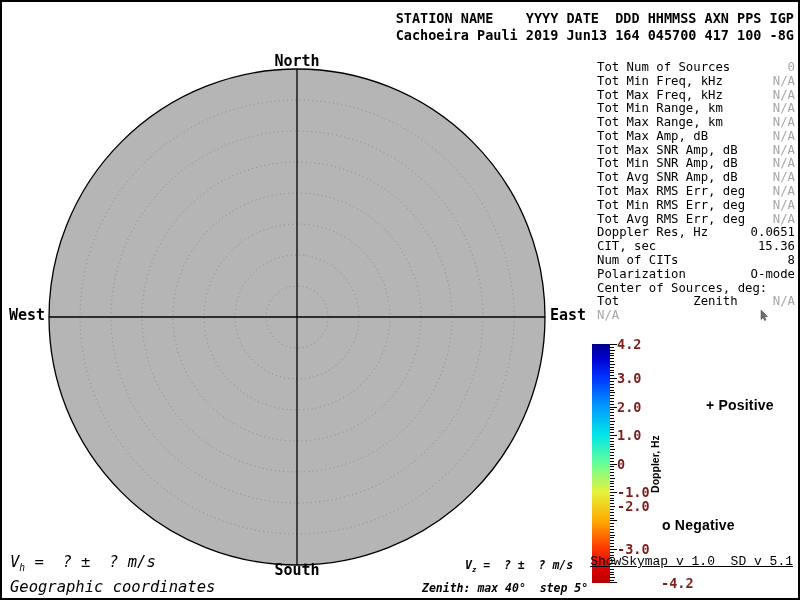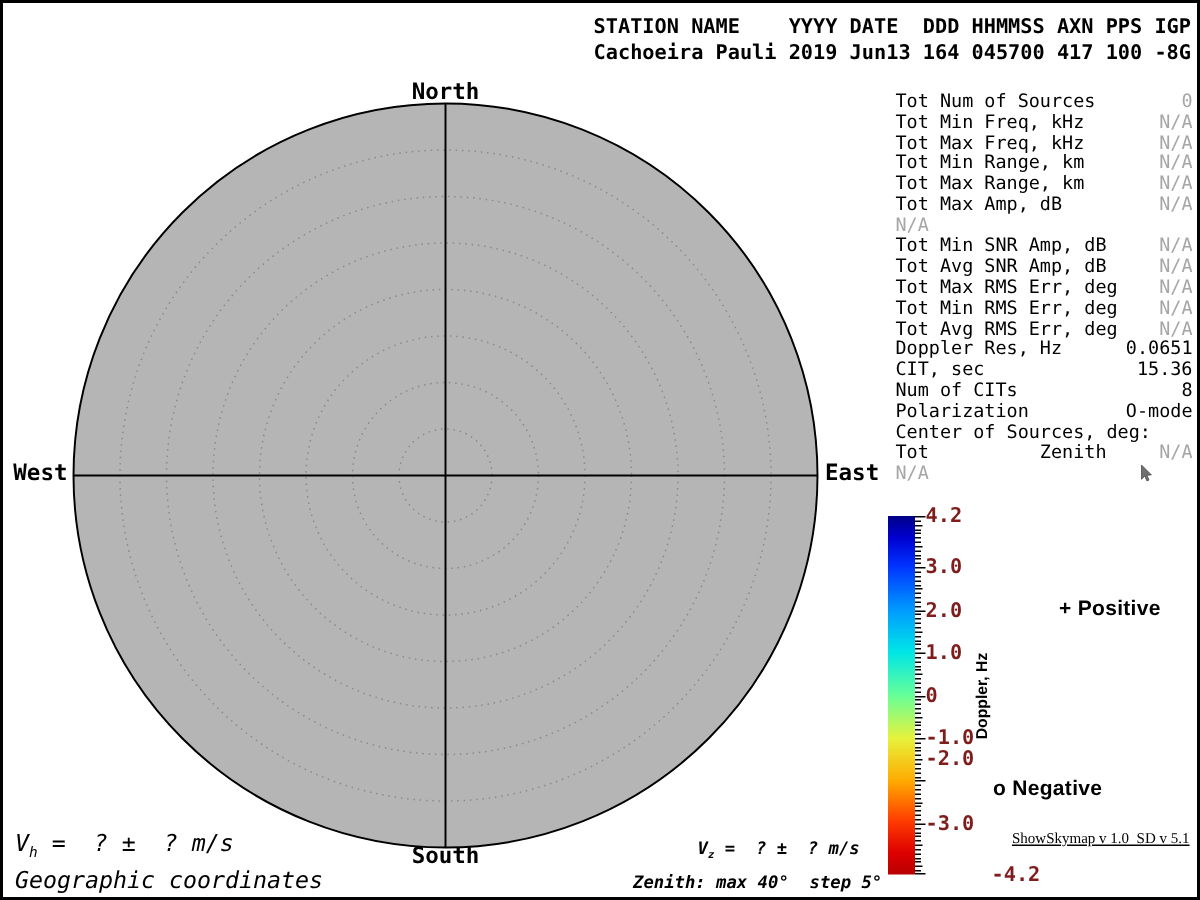--- a/index.html
+++ b/index.html
@@ -48,21 +48,21 @@
   .legend{position:absolute;font-family:"Liberation Sans",sans-serif;font-weight:bold;
     font-size:14px;letter-spacing:.2px;white-space:pre;}
   .legend-pos{left:660px;top:395px;margin-left:44px;}
   .legend-neg{left:660px;top:515px;}
   
   .foot{position:absolute;white-space:pre;color:#000;}
   .vh{left:8px;top:551px;font-style:italic;font-size:15.5px;}
   .geo{left:8px;top:576px;font-style:italic;font-size:15.5px;}
   .vz{left:463px;top:556px;font-style:italic;font-size:11.5px;font-weight:bold;}
   .zen{left:420px;top:579px;font-style:italic;font-size:11.5px;font-weight:bold;}
-  .ver{right:5px;top:552px;font-family:Liberation Serif, serif;font-size:10px;
+  .ver{right:5px;top:552px;font-family:Liberation Mono, monospace;font-size:13px;
     text-decoration:underline;}
   sub.vsub{font-size:.62em;}
 </style>
 </head>
 <body>
 
 <div class="screen">
 
 
   <div class="hdr"><span>STATION NAME    YYYY DATE  DDD HHMMSS AXN PPS IGP</span><br><span>Cachoeira Pauli 2019 Jun13 164 045700 417 100 -8G</span></div>
@@ -84,21 +84,21 @@
   <div class="compass compass-w">West</div>
   <div class="compass compass-e">East</div>
 
   <div class="stats" id="stats">
       <div class="stat-row"><span>Tot Num of Sources</span><span class="val muted">0</span></div>
       <div class="stat-row"><span>Tot Min Freq, kHz</span><span class="val muted">N/A</span></div>
       <div class="stat-row"><span>Tot Max Freq, kHz</span><span class="val muted">N/A</span></div>
       <div class="stat-row"><span>Tot Min Range, km</span><span class="val muted">N/A</span></div>
       <div class="stat-row"><span>Tot Max Range, km</span><span class="val muted">N/A</span></div>
       <div class="stat-row"><span>Tot Max Amp, dB</span><span class="val muted">N/A</span></div>
-      <div class="stat-row"><span class="val muted">N/A</span></div>
+      <div class="stat-row"><span>Tot Max SNR Amp, dB</span><span class="val muted">N/A</span></div>
       <div class="stat-row"><span>Tot Min SNR Amp, dB</span><span class="val muted">N/A</span></div>
       <div class="stat-row"><span>Tot Avg SNR Amp, dB</span><span class="val muted">N/A</span></div>
       <div class="stat-row"><span>Tot Max RMS Err, deg</span><span class="val muted">N/A</span></div>
       <div class="stat-row"><span>Tot Min RMS Err, deg</span><span class="val muted">N/A</span></div>
       <div class="stat-row"><span>Tot Avg RMS Err, deg</span><span class="val muted">N/A</span></div>
       <div class="stat-row"><span>Doppler Res, Hz</span><span class="val">0.0651</span></div>
       <div class="stat-row"><span>CIT, sec</span><span class="val">15.36</span></div>
       <div class="stat-row"><span>Num of CITs</span><span class="val">8</span></div>
       <div class="stat-row"><span>Polarization</span><span class="val">O-mode</span></div>
       <div class="stat-row"><span>Center of Sources, deg:</span><span class="val"></span></div>

